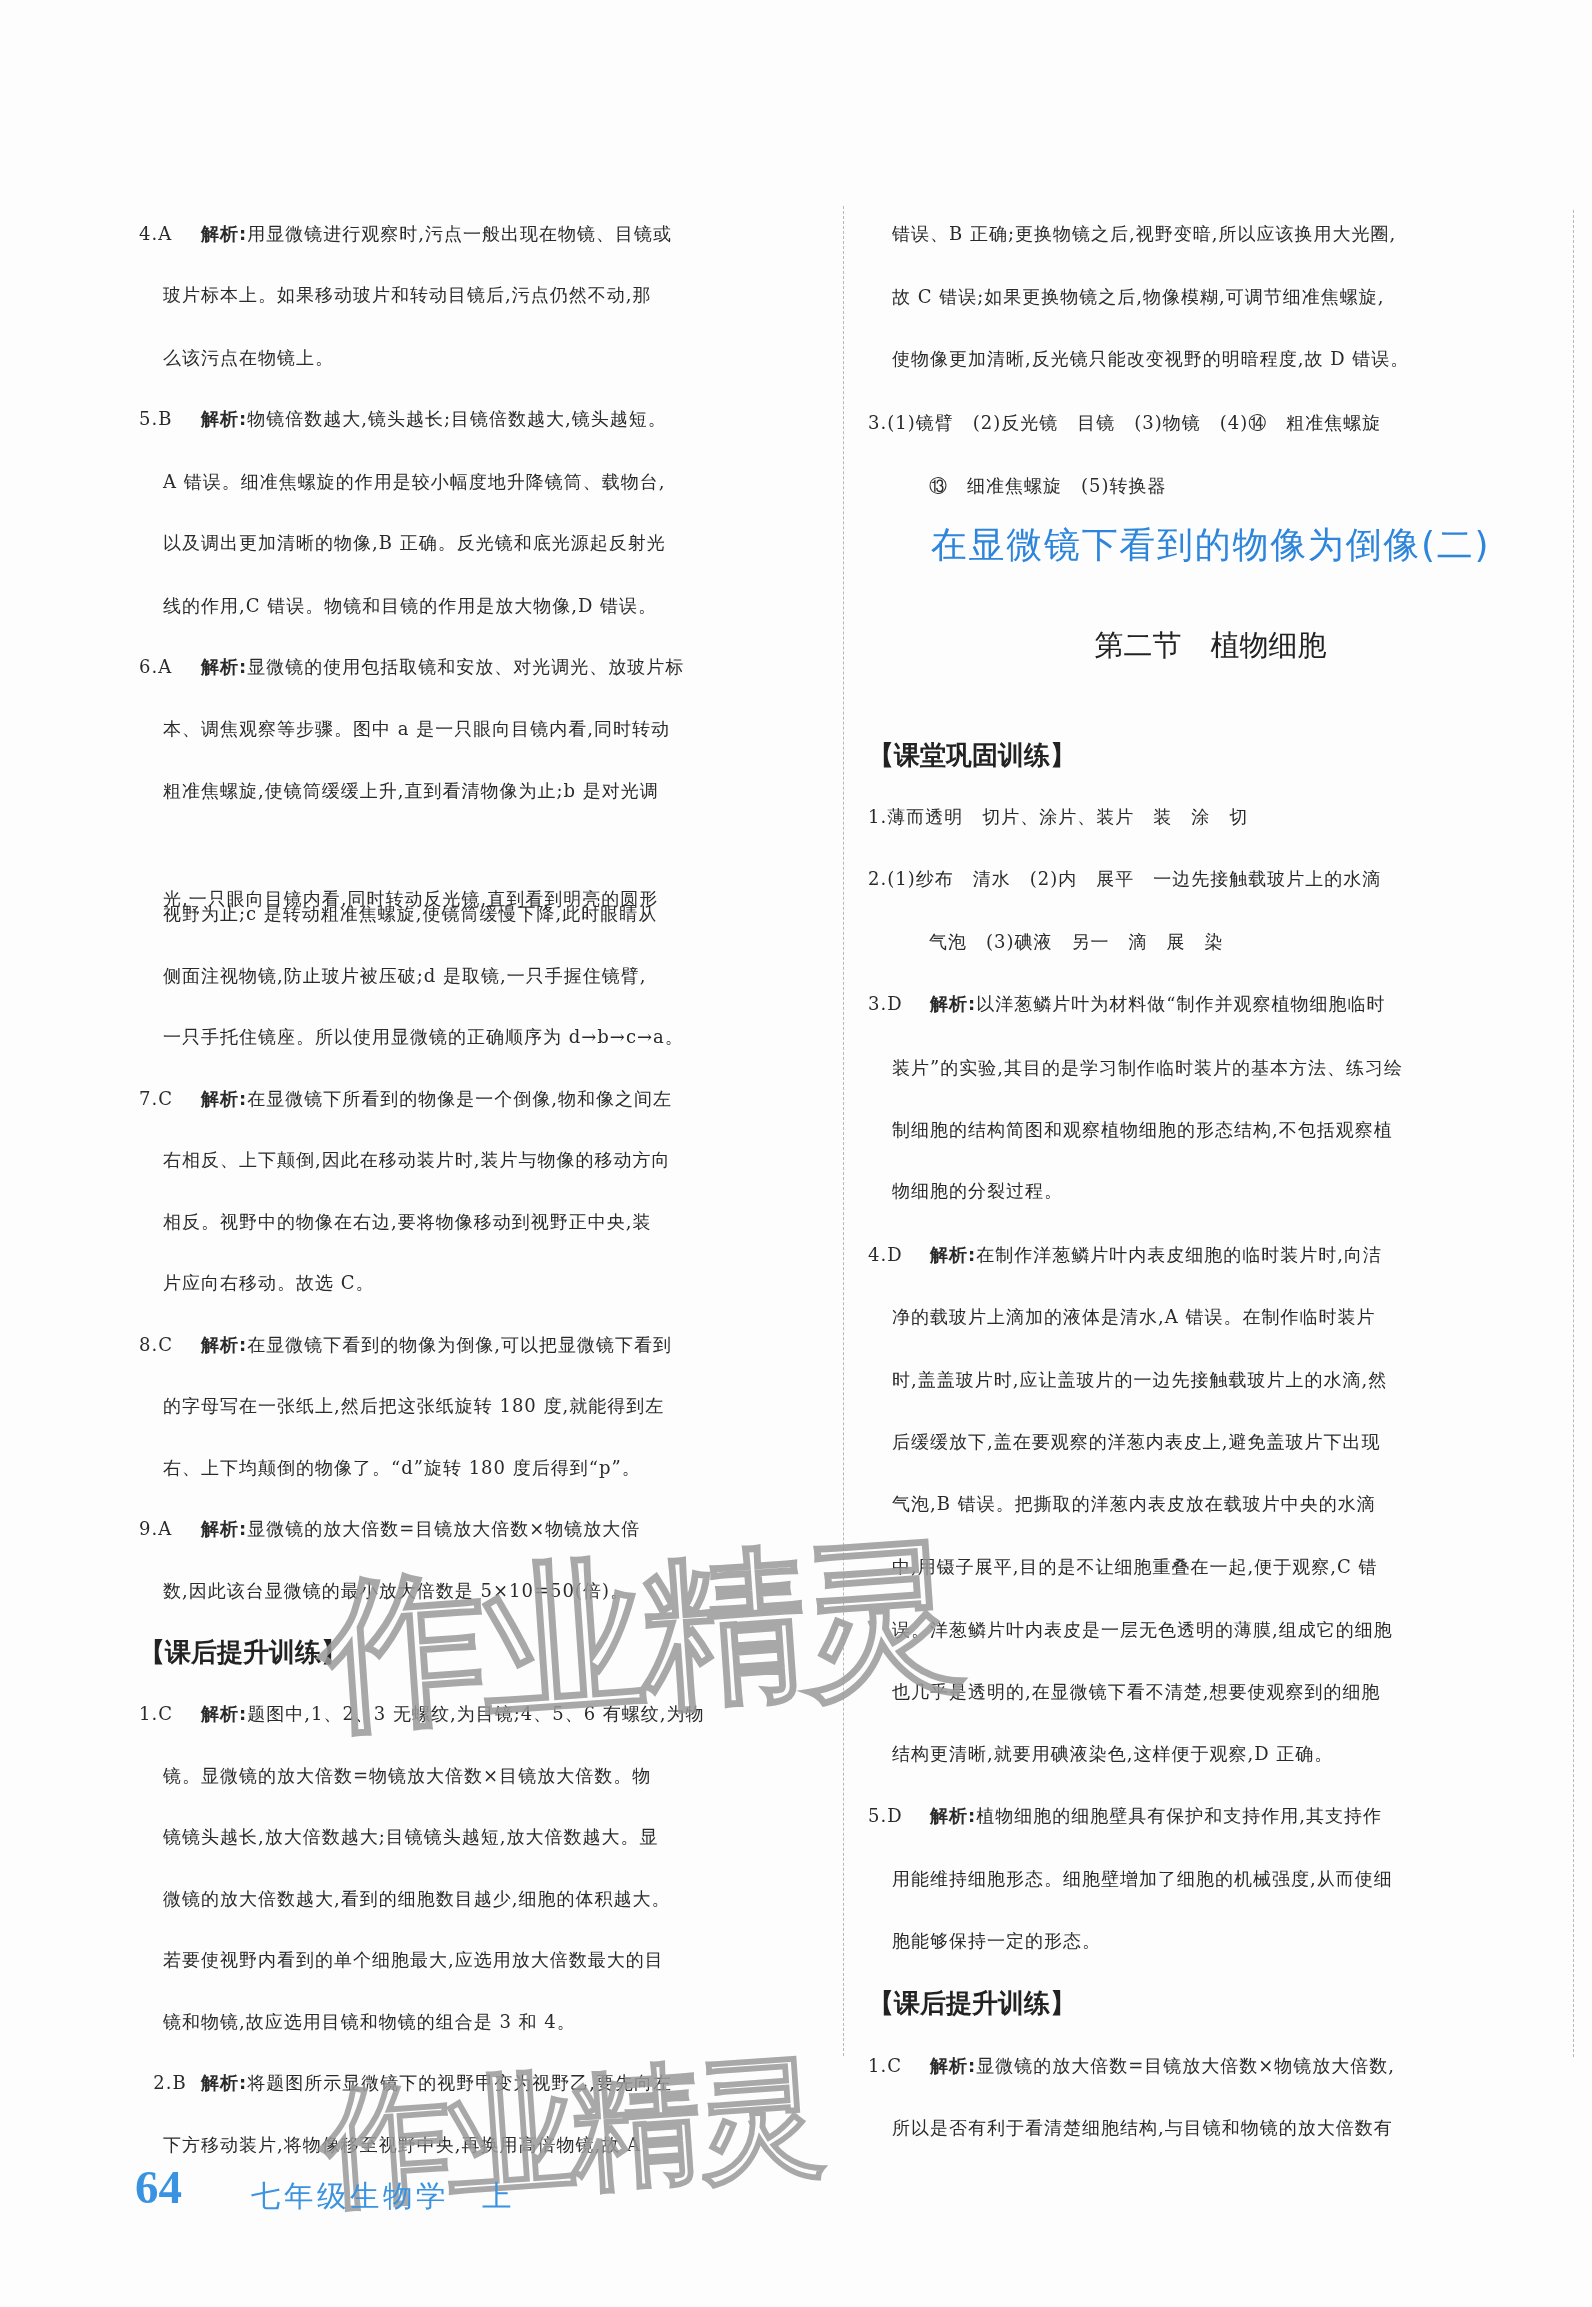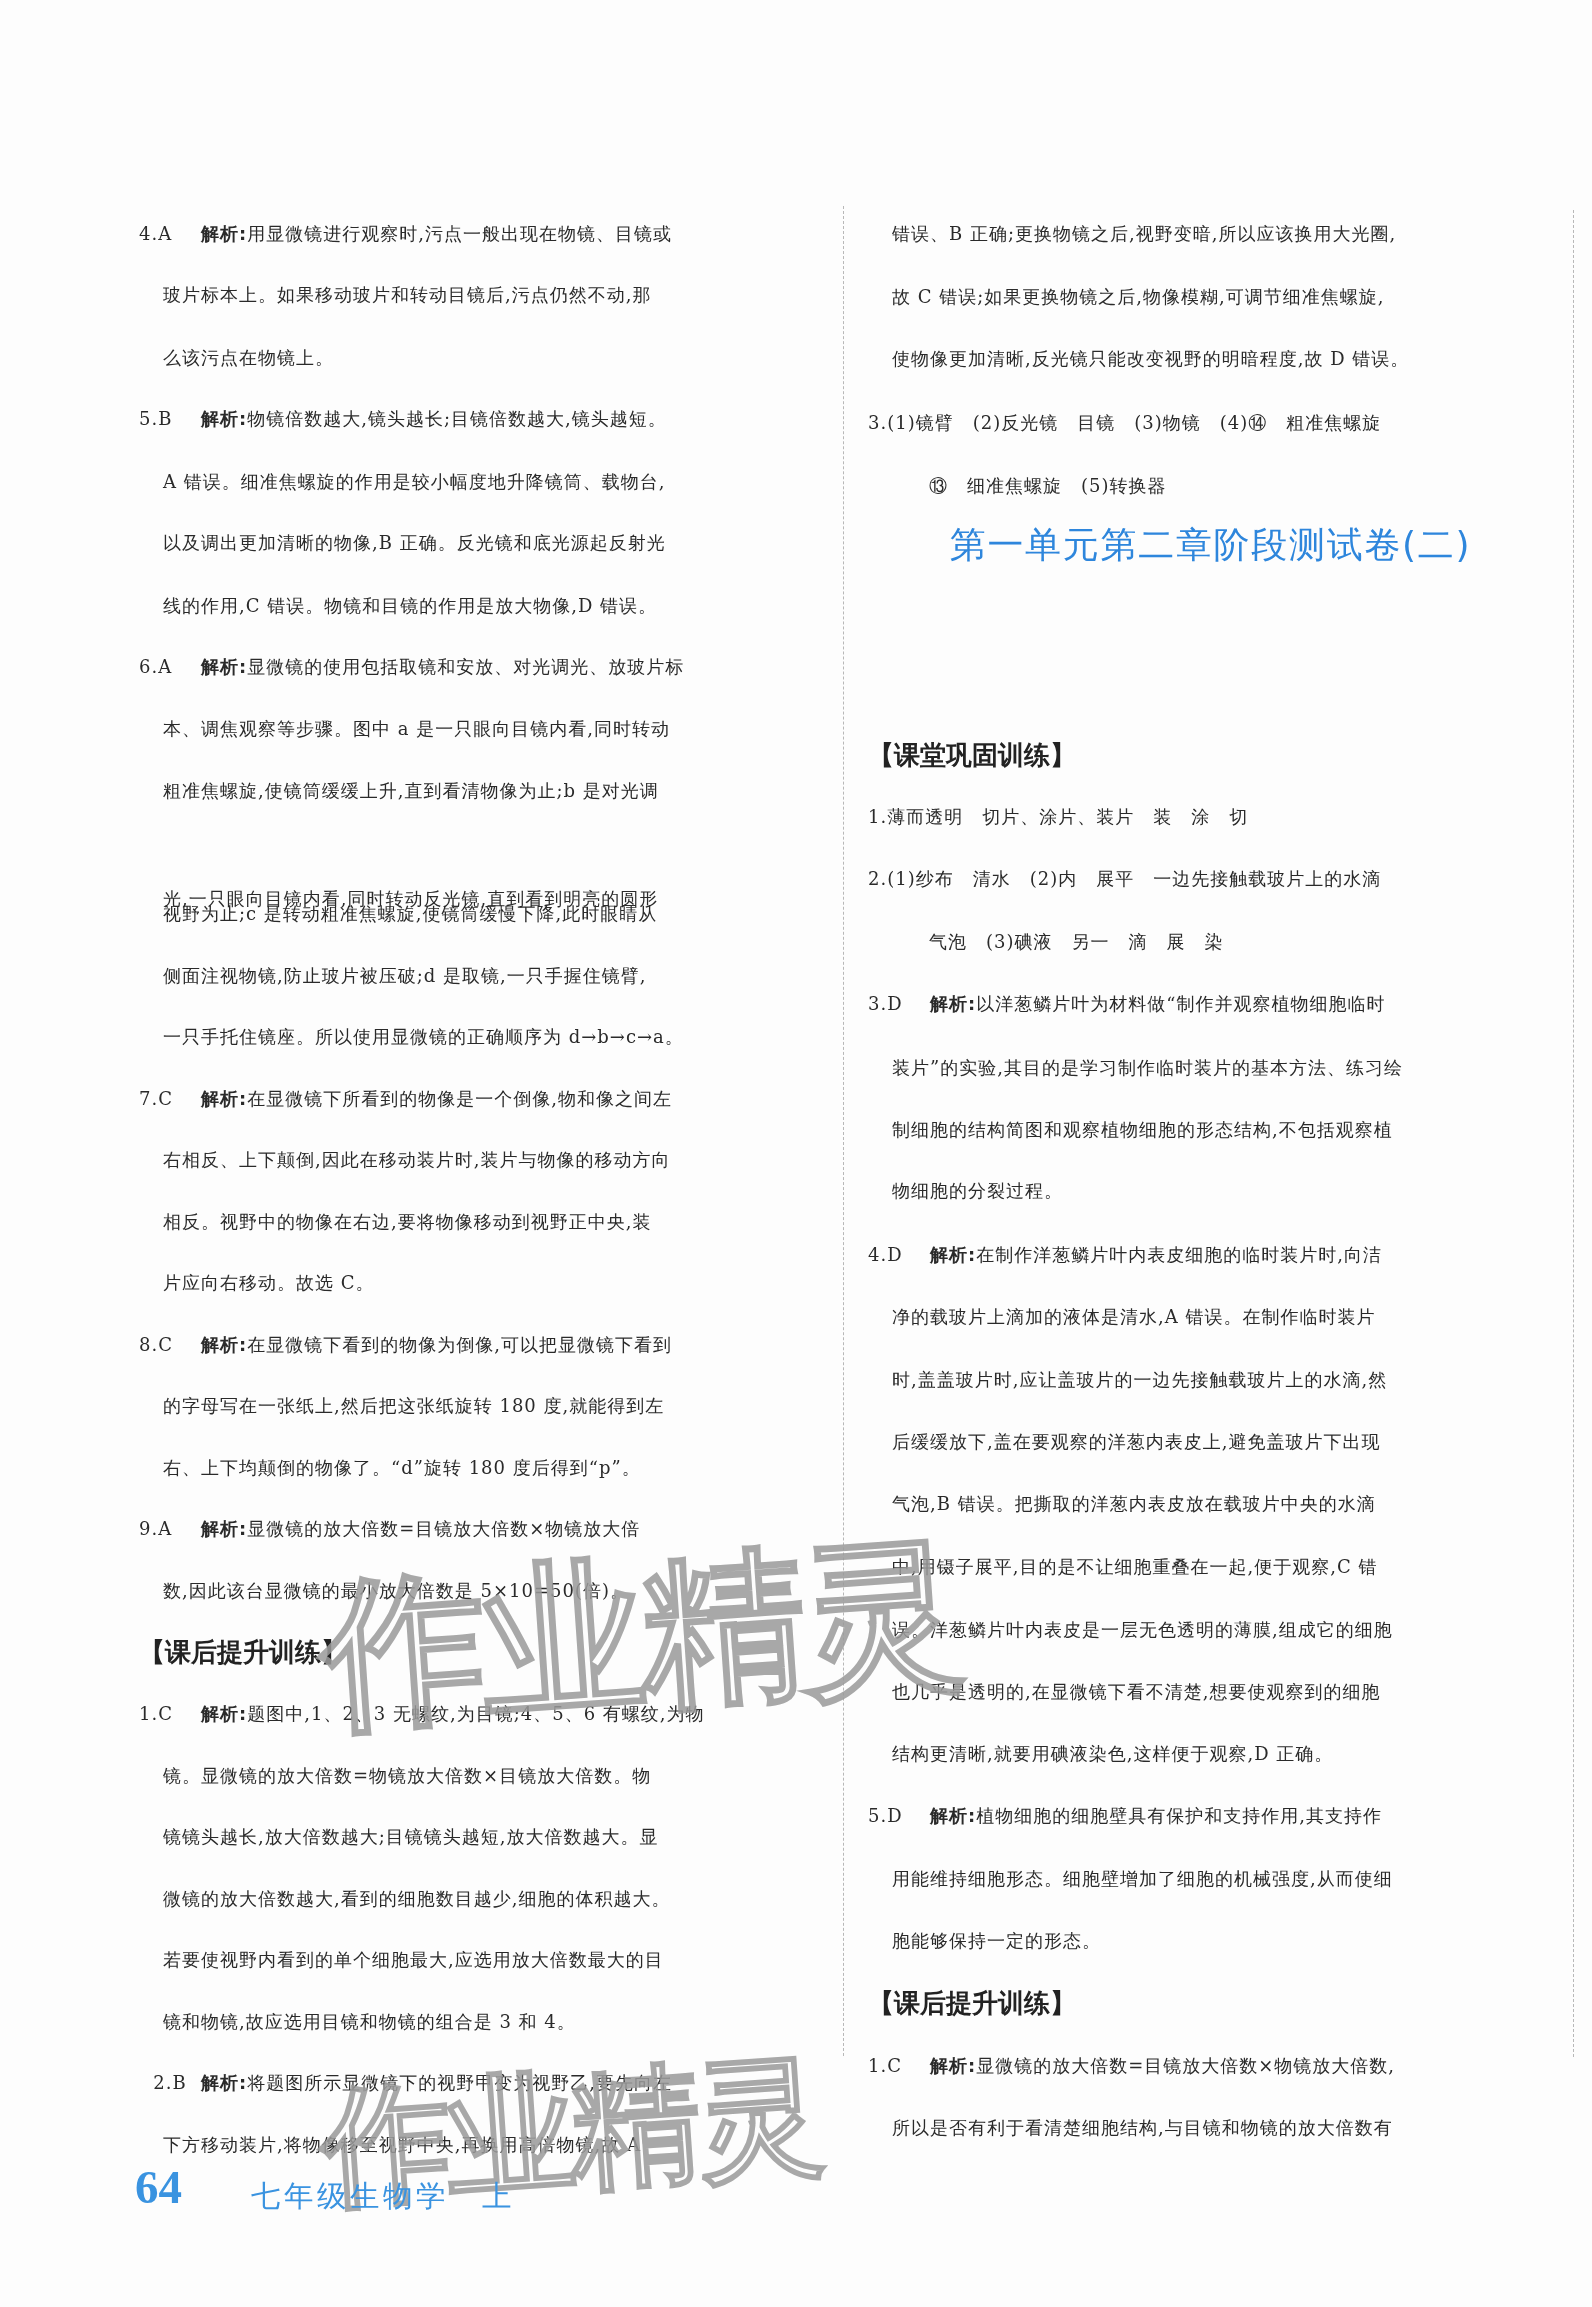--- a/index.html
+++ b/index.html
@@ -126,21 +126,22 @@
       <div class="line cont" style="top: 1674px;">也几乎是透明的,在显微镜下看不清楚,想要使观察到的细胞</div>
       <div class="line cont" style="top: 1736px;">结构更清晰,就要用碘液染色,这样便于观察,D 正确。</div>
       <div class="line" style="top: 1798px;"><span class="num">5.D</span><span class="kw">解析:</span><span>植物细胞的细胞壁具有保护和支持作用,其支持作</span></div>
       <div class="line cont" style="top: 1861px;">用能维持细胞形态。细胞壁增加了细胞的机械强度,从而使细</div>
       <div class="line cont" style="top: 1923px;">胞能够保持一定的形态。</div>
       <div class="section-tag" style="top: 1986px;">【课后提升训练】</div>
       <div class="line" style="top: 2048px;"><span class="num">1.C</span><span class="kw">解析:</span><span>显微镜的放大倍数=目镜放大倍数×物镜放大倍数,</span></div>
       <div class="line cont" style="top: 2110px;">所以是否有利于看清楚细胞结构,与目镜和物镜的放大倍数有</div>
     </div>
 
-  <div class="unit-title" style="top:520px">第一单元第二章阶段测试卷(二)</div>
+  <div class="unit-title" style="top:520px">在显微镜下看到的物像为倒像(二)</div>
+  <div class="sub-title" style="top:626px">第二节　植物细胞</div>
 
   <div class="watermark" style="left:321px; top:1525px; font-size:165px;">作业精灵</div>
   <div class="watermark" style="left:321px; top:2045px; font-size:130px;">作业精灵</div>
 
   <div class="footer-num">64</div>
   <div class="footer-title">七年级生物学　上</div>
 </div>
 
 
 </body></html>

